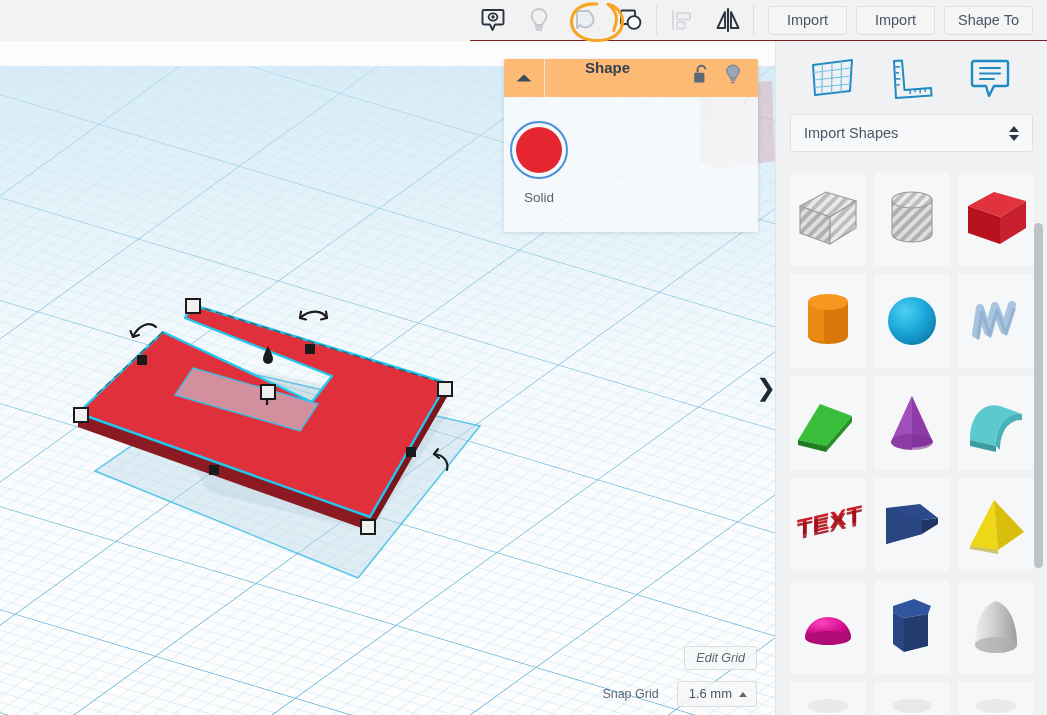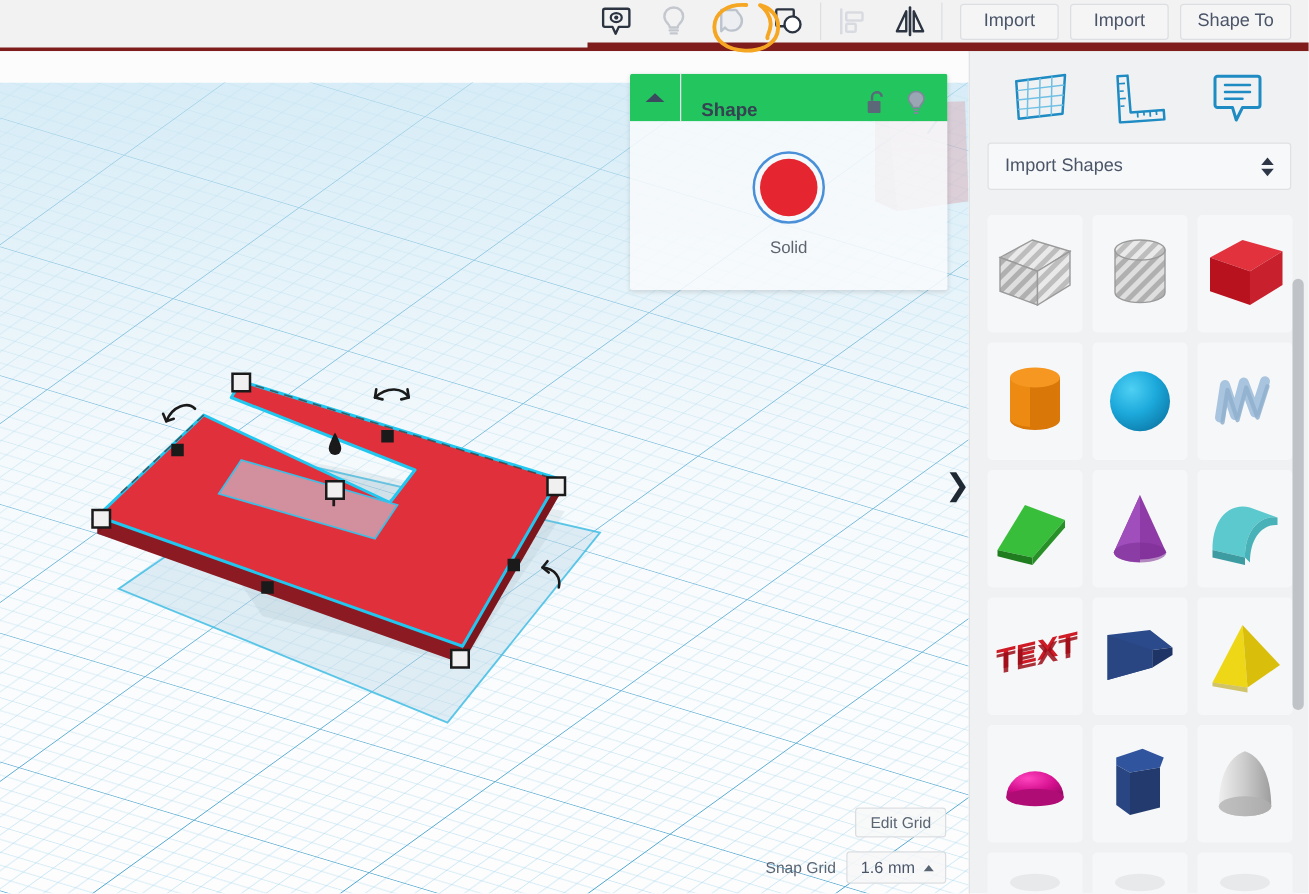--- a/index.html
+++ b/index.html
@@ -9,21 +9,21 @@
     font-family: "Liberation Sans", sans-serif;
     background: #ffffff;
   }
   #app { position: relative; width: 1047px; height: 715px; overflow: hidden; }
 
   
   .toolbar {
     position: absolute; top: 0; left: 0;
     width: 1047px; height: 41px;
     background: #f2f2f3;
-    border-bottom: 7px solid #7f1d1d;
+    border-bottom: 1px solid #7f1d1d;
     display: flex; align-items: center;
   }
   .tb-spacer { flex: 1 1 auto; }
   .tb-left-blank { width: 470px; height: 41px; background: #f2f2f3; }
   .tb-group { display: flex; align-items: center; height: 41px; }
   .tb-sep {
     width: 1px; height: 30px; background: #dcdee1; margin: 0 2px;
   }
   .tb-btn {
     width: 46px; height: 41px;
@@ -89,22 +89,23 @@
   .edit-grid-btn {
     display: inline-block;
     height: 24px; line-height: 22px;
     padding: 0 11px;
     background: rgba(246,247,248,0.80);
     border: 1px solid rgba(214,217,221,0.85);
     border-radius: 3px;
     font-size: 12.5px; color: #5a6573;
     cursor: pointer;
     margin-bottom: 11px;
-  }
-  .snap-row { display: flex; align-items: center; justify-content: flex-end; gap: 8px; }
+    font-style: italic;
+  }
+  .snap-row { display: flex; align-items: center; justify-content: flex-end; gap: 18px; }
   .snap-label { font-size: 12.5px; color: #5a6573; }
   .snap-select {
     height: 26px; line-height: 24px;
     padding: 0 9px 0 11px;
     background: rgba(246,247,248,0.82);
     border: 1px solid rgba(214,217,221,0.85);
     border-radius: 3px;
     font-size: 13px; color: #4a5568;
     cursor: pointer;
     display: flex; align-items: center; gap: 7px;
@@ -121,22 +122,22 @@
     position: absolute;
     left: 504px; top: 59px;
     width: 254px;
     z-index: 20;
     box-shadow: 0 1px 4px rgba(0,0,0,0.13);
     border-radius: 2px;
     overflow: hidden;
   }
   .sp-header {
     height: 38px;
-    background: #22c55e;
-    display: flex; align-items: flex-end;
+    background: #fdba74;
+    display: flex; align-items: flex-start; gap: 24px;
   }
   .sp-collapse {
     width: 41px; height: 38px;
     display: flex; align-items: center; justify-content: center;
     cursor: pointer;
     border-right: 1px solid #e6e8ea;
   }
   .sp-title {
     flex: 1;
     padding-left: 16px;
@@ -145,21 +146,21 @@
   }
   .sp-icons { display: flex; align-items: center; gap: 6px; padding-right: 12px; }
   .sp-icon-btn {
     width: 26px; height: 30px;
     display: flex; align-items: center; justify-content: center;
     cursor: pointer;
   }
   .sp-body {
     height: 135px;
     background: rgba(250,251,252,0.80);
-    display: flex; align-items: flex-start; justify-content: center;
+    display: flex; align-items: flex-start; 
     gap: 28px;
     padding-top: 24px;
   }
   .sp-opt { width: 70px; text-align: center; cursor: pointer; }
   .swatch-wrap {
     width: 58px; height: 58px; margin: 0 auto;
     border-radius: 50%;
     display: flex; align-items: center; justify-content: center;
   }
   .swatch-wrap.selected { border: 2px solid #4a90d9; }

